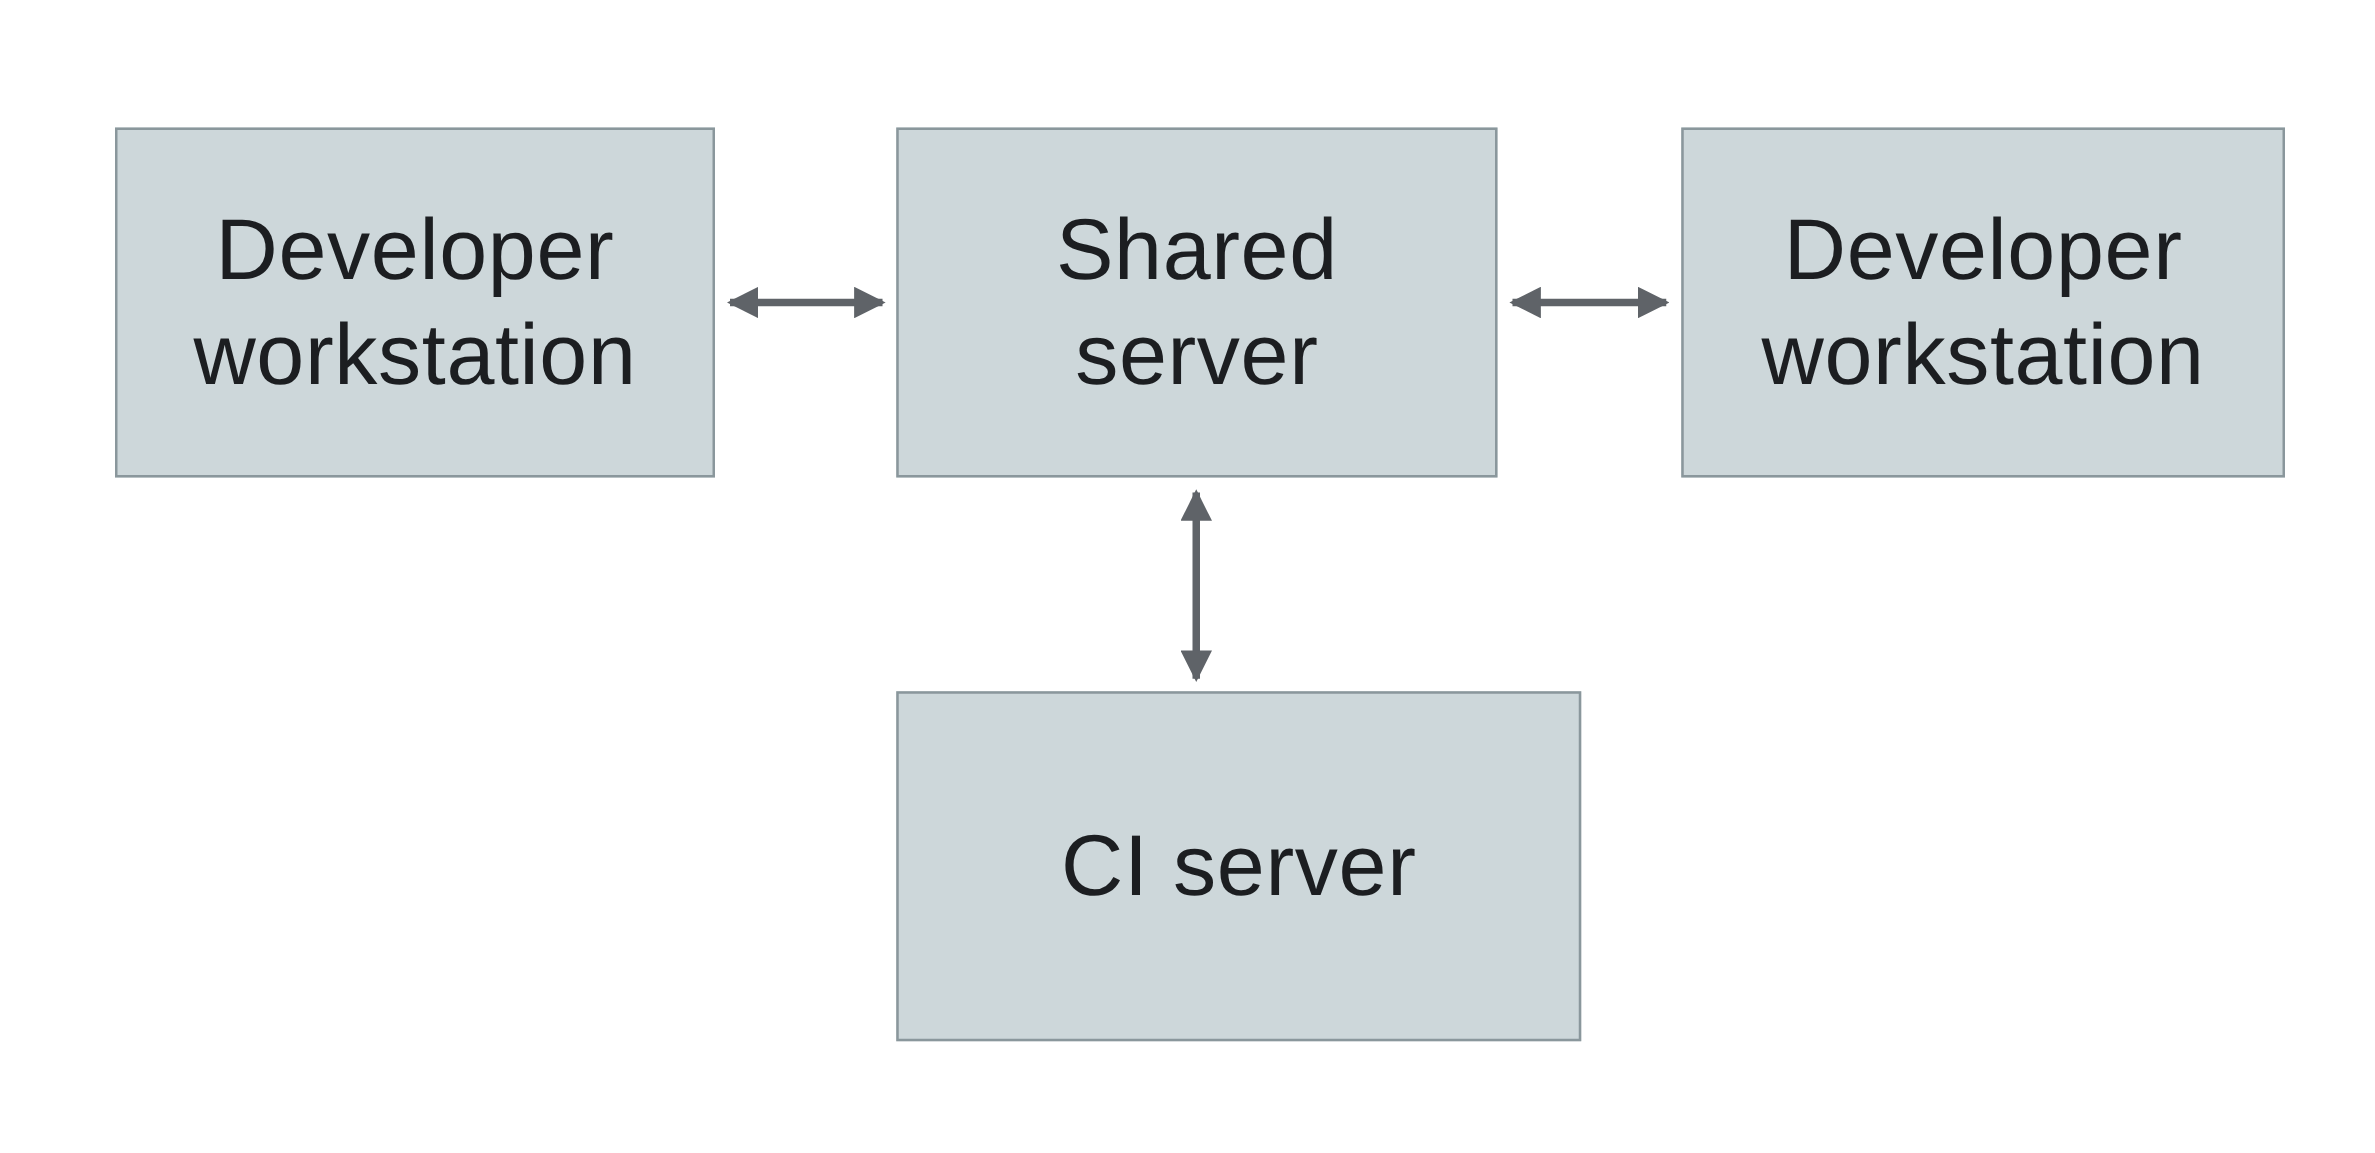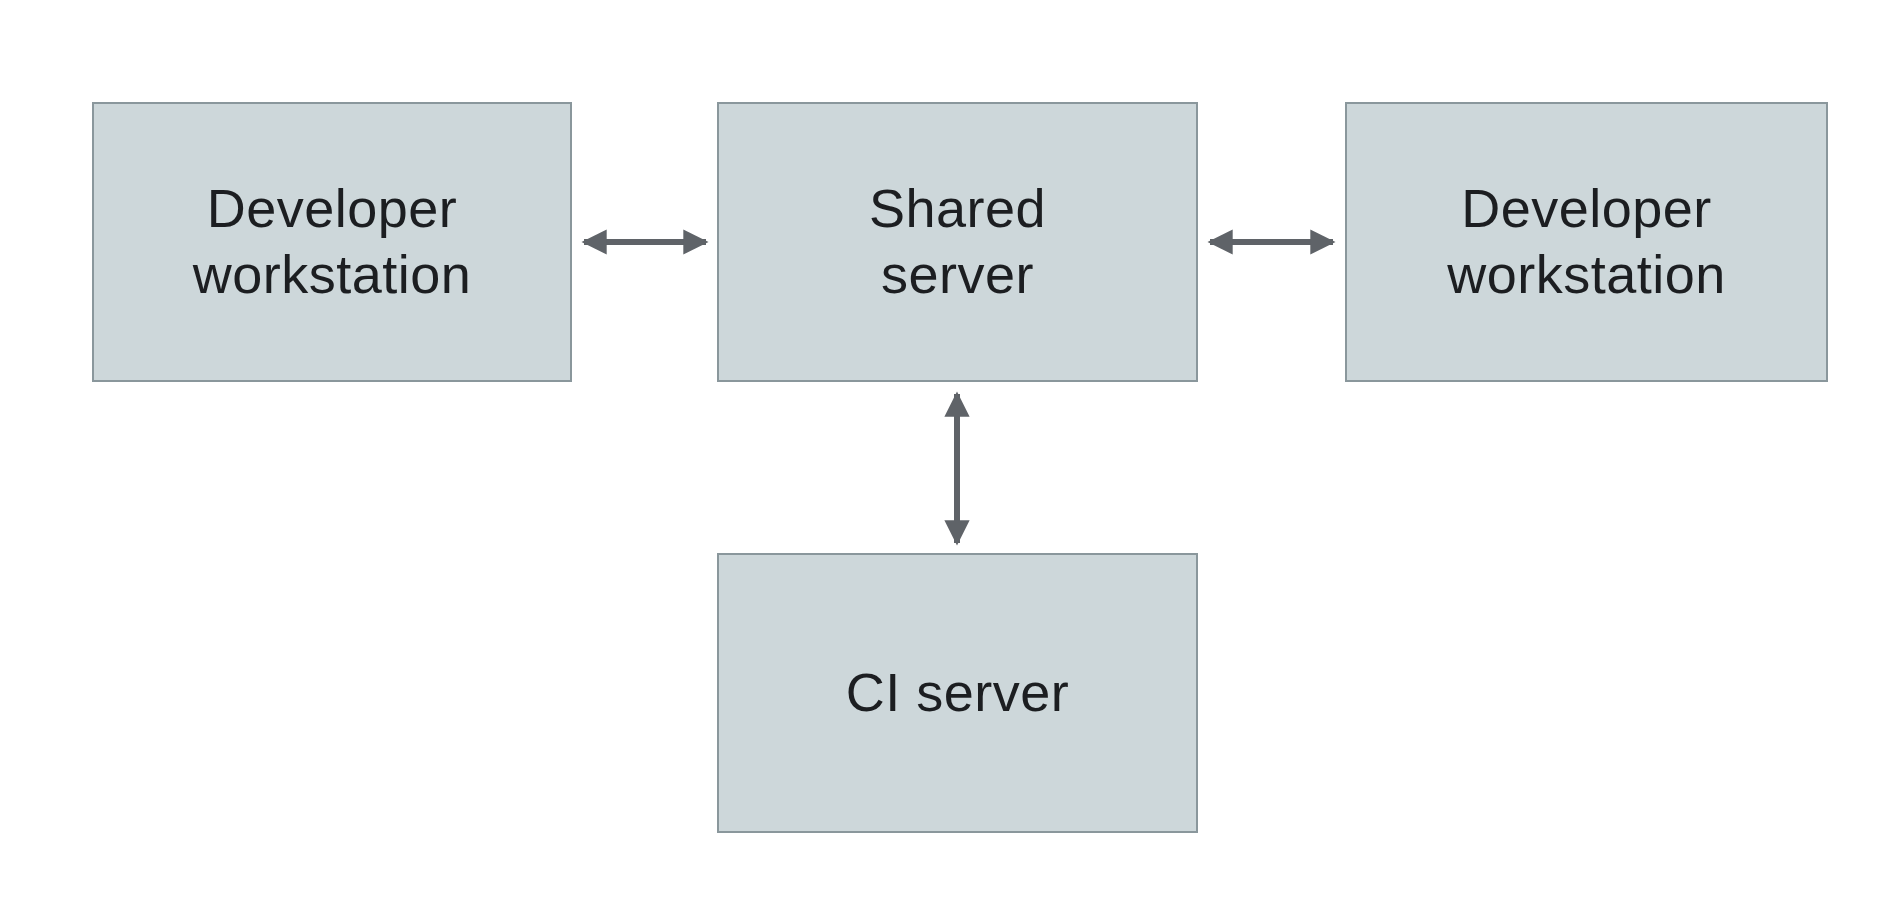--- a/index.html
+++ b/index.html
@@ -26,30 +26,30 @@
   .node {
     position: absolute;
     background: var(--node-fill);
     border: 2px solid var(--node-border);
     display: flex;
     align-items: center;
     justify-content: center;
     text-align: center;
   }
   .node-label {
-    font-size: 54px;
+    font-size: 69px;
     line-height: 1.22;
     color: var(--text);
     white-space: pre-line;
     letter-spacing: 0.5px;
   }
   #box-left   { left:  92px; top: 102px; width: 480px; height: 280px; }
   #box-cache  { left: 717px; top: 102px; width: 481px; height: 280px; }
   #box-right  { left:1345px; top: 102px; width: 483px; height: 280px; }
-  #box-ci     { left: 717px; top: 553px; width: 481px; height: 280px; }
+  #box-ci     { left: 717px; top: 553px; width: 548px; height: 280px; }
   .arrow-layer {
     position: absolute;
     left: 0; top: 0;
     width: 1900px;
     height: 922px;
     pointer-events: none;
   }
   .arrow-line {
     stroke: var(--arrow);
     stroke-width: 6;

